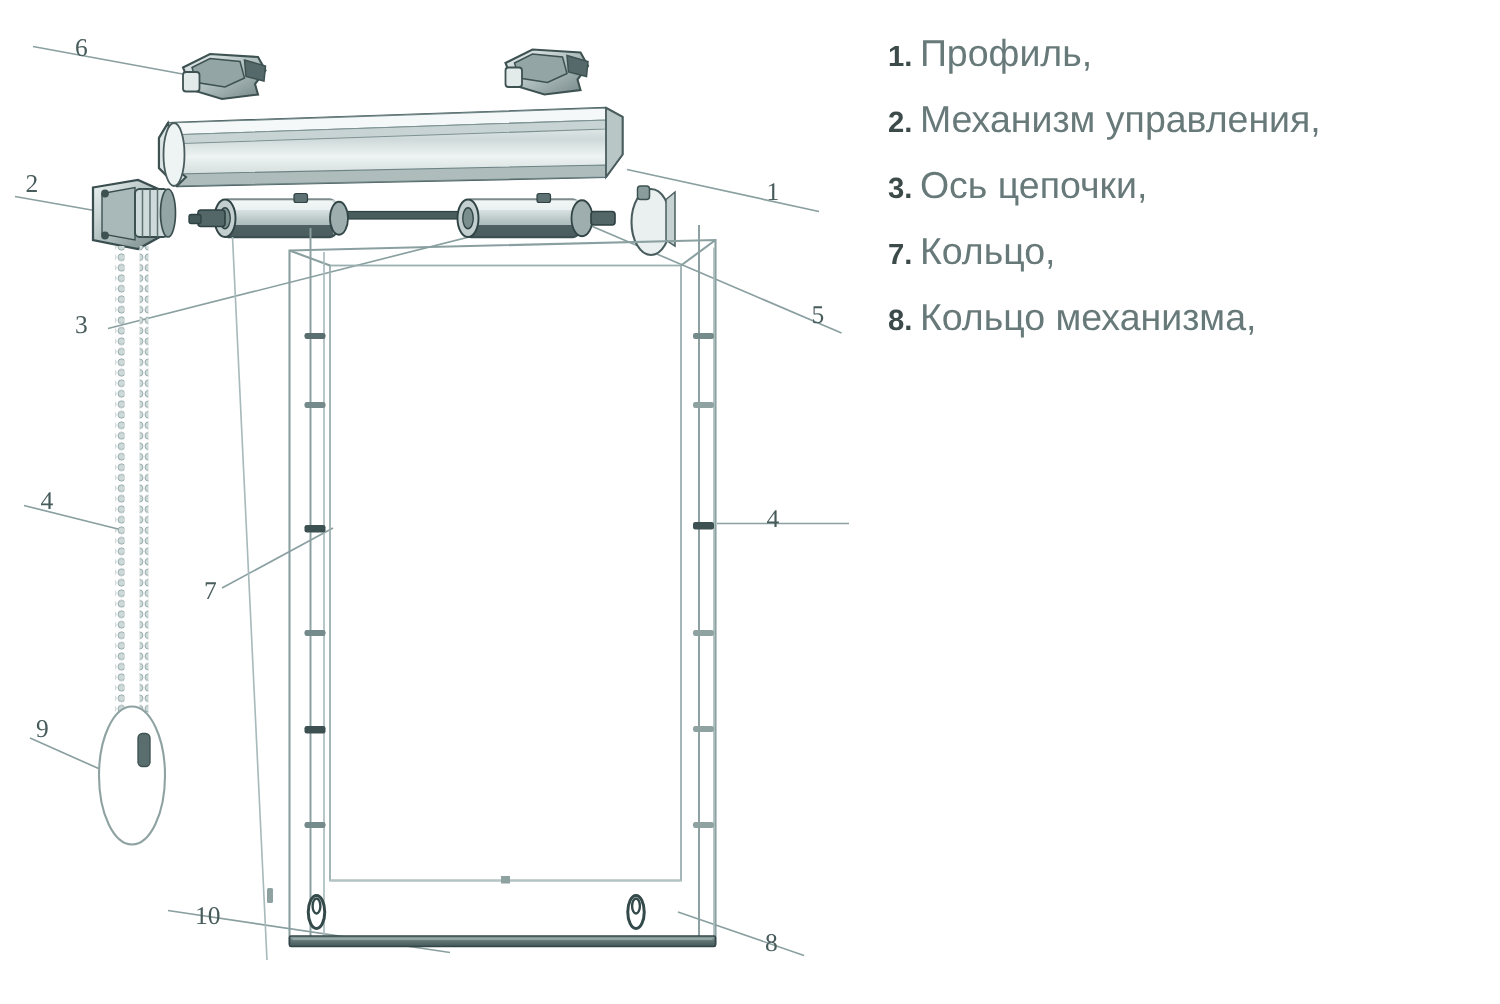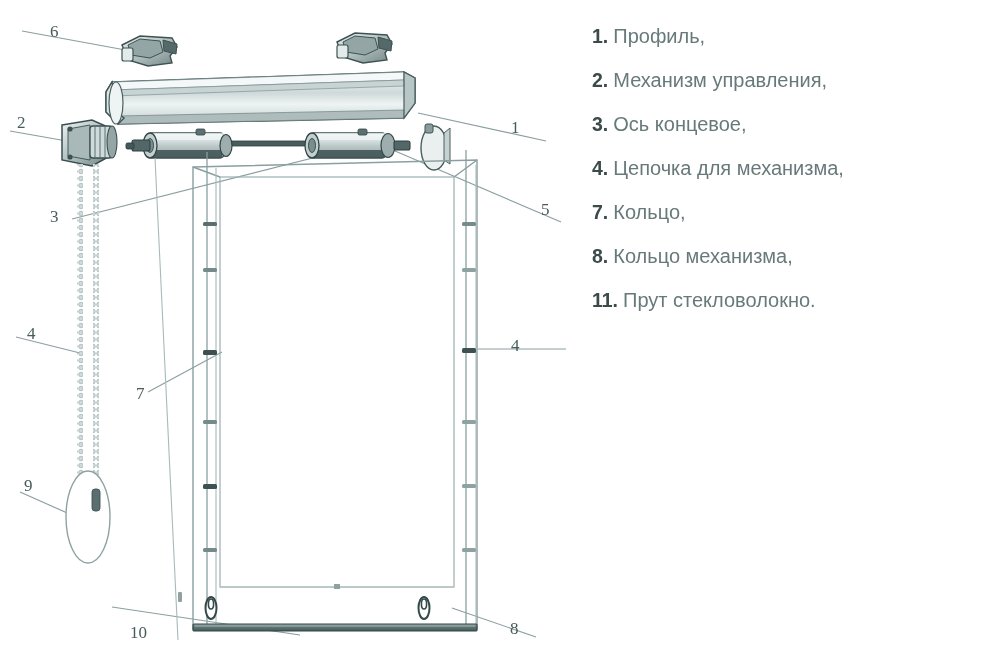--- a/index.html
+++ b/index.html
@@ -51,21 +51,21 @@
     padding-left: 6px;
   }
   .legend-num {
     font-weight: bold;
     color: #3c4a4a;
     font-size: 19.5px;
     margin-right: 5px;
   }
   .legend-label {
     color: #68797a;
-    font-size: 20px;
+    font-size: 25px;
   }
   
   .callout {
     position: absolute;
     font-size: 17px;
     color: #475b5b;
     font-family: "Liberation Serif", serif;
     line-height: 1;
     user-select: none;
   }
@@ -270,44 +270,38 @@
         <rect x="178" y="592" width="4" height="10" rx="1" fill="#8fa2a2"></rect>
       </g>
     </svg>
 
     <span class="callout" style="left:50px;  top:23px;">6</span>
     <span class="callout" style="left:17px;  top:114px;">2</span>
     <span class="callout" style="left:50px;  top:208px;">3</span>
     <span class="callout" style="left:27px;  top:325px;">4</span>
     <span class="callout" style="left:24px;  top:477px;">9</span>
     <span class="callout" style="left:136px; top:385px;">7</span>
-    <span class="callout" style="left:130px; top:624px;">10</span>
+    <span class="callout" style="left:130px; top:602px;">10</span>
     <span class="callout" style="left:510px; top:620px;">8</span>
     <span class="callout" style="left:511px; top:337px;">4</span>
     <span class="callout" style="left:541px; top:201px;">5</span>
     <span class="callout" style="left:511px; top:119px;">1</span>
   </div>
 
   <div id="legend-panel">
     <div class="legend-item">
       <span class="legend-num">1.</span><span class="legend-label">Профиль,</span>
     </div>
     <div class="legend-item">
       <span class="legend-num">2.</span><span class="legend-label">Механизм управления,</span>
     </div>
     <div class="legend-item">
-      <span class="legend-num">3.</span><span class="legend-label">Ось концевое,</span>
-    </div>
-    <div class="legend-item">
-      <span class="legend-num">4.</span><span class="legend-label">Цепочка для механизма,</span>
+      <span class="legend-num">3.</span><span class="legend-label">Ось цепочки,</span>
     </div>
     <div class="legend-item">
       <span class="legend-num">7.</span><span class="legend-label">Кольцо,</span>
     </div>
     <div class="legend-item">
       <span class="legend-num">8.</span><span class="legend-label">Кольцо механизма,</span>
     </div>
-    <div class="legend-item">
-      <span class="legend-num">11.</span><span class="legend-label">Прут стекловолокно.</span>
-    </div>
   </div>
 
 </div>
 
 </body></html>

